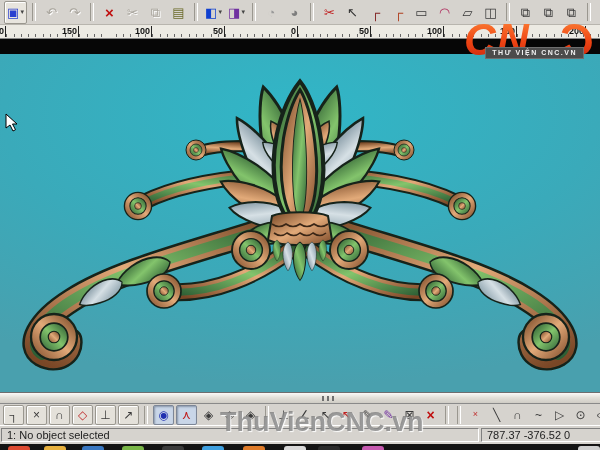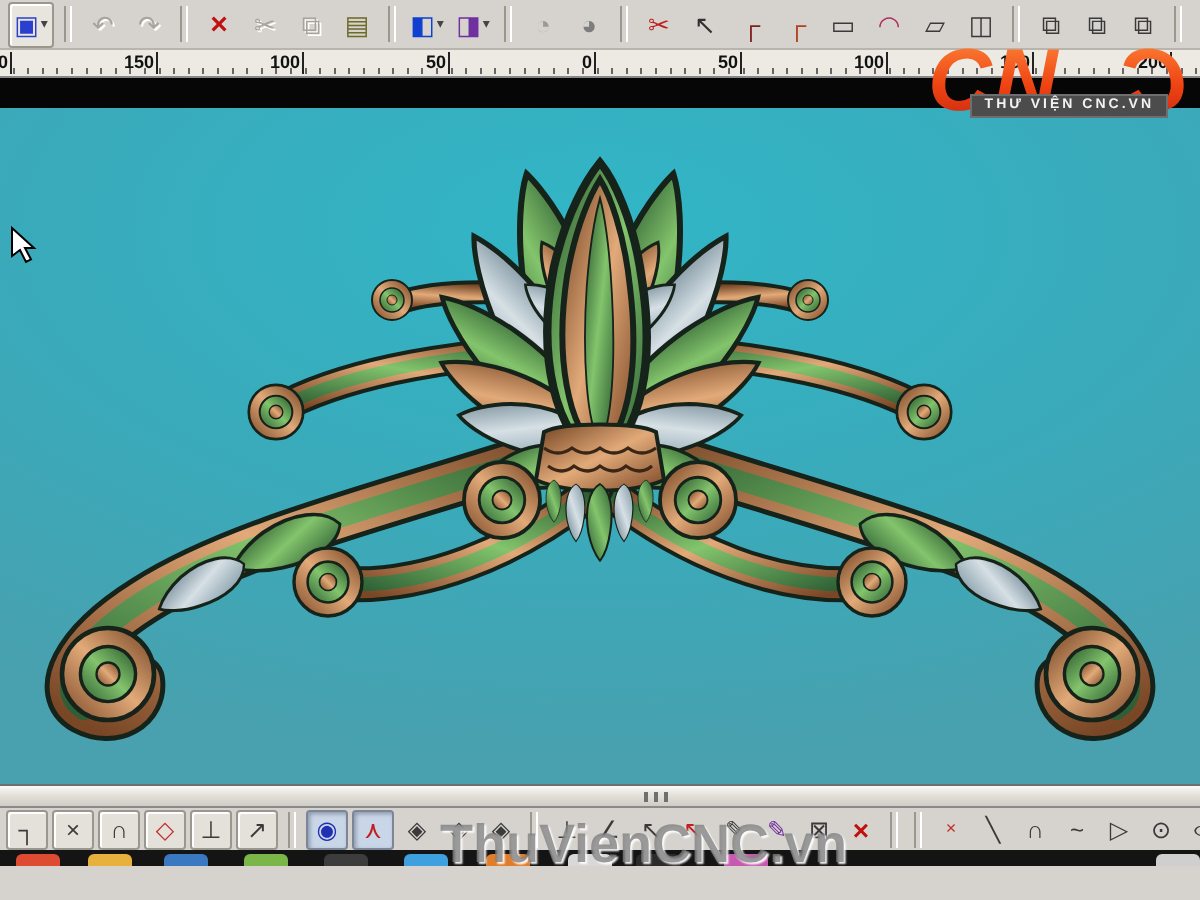--- a/index.html
+++ b/index.html
@@ -371,20 +371,24 @@
         <span class="glyph">▷</span>
       </span>
       <span class="bbtn">
         <span class="glyph">⊙</span>
       </span>
       <span class="bbtn">
         <span class="glyph wide">○</span>
       </span>
     </div>
 
+  <div class="statusbar">
+    <div class="spanel left">1: No object selected</div>
+    <div class="spanel right">787.37 -376.52 0</div>
+  </div>
 
   <div class="watermark">ThuVienCNC.vn</div>
 
   <div class="taskbar" id="taskbar">
       <span class="task-ic" style="left: 8px; background: rgb(221, 75, 50);"></span>
       <span class="task-ic" style="left: 44px; background: rgb(232, 177, 62);"></span>
       <span class="task-ic" style="left: 82px; background: rgb(58, 120, 194);"></span>
       <span class="task-ic" style="left: 122px; background: rgb(122, 182, 72);"></span>
       <span class="task-ic" style="left: 162px; background: rgb(60, 60, 60);"></span>
       <span class="task-ic" style="left: 202px; background: rgb(63, 160, 224);"></span>

